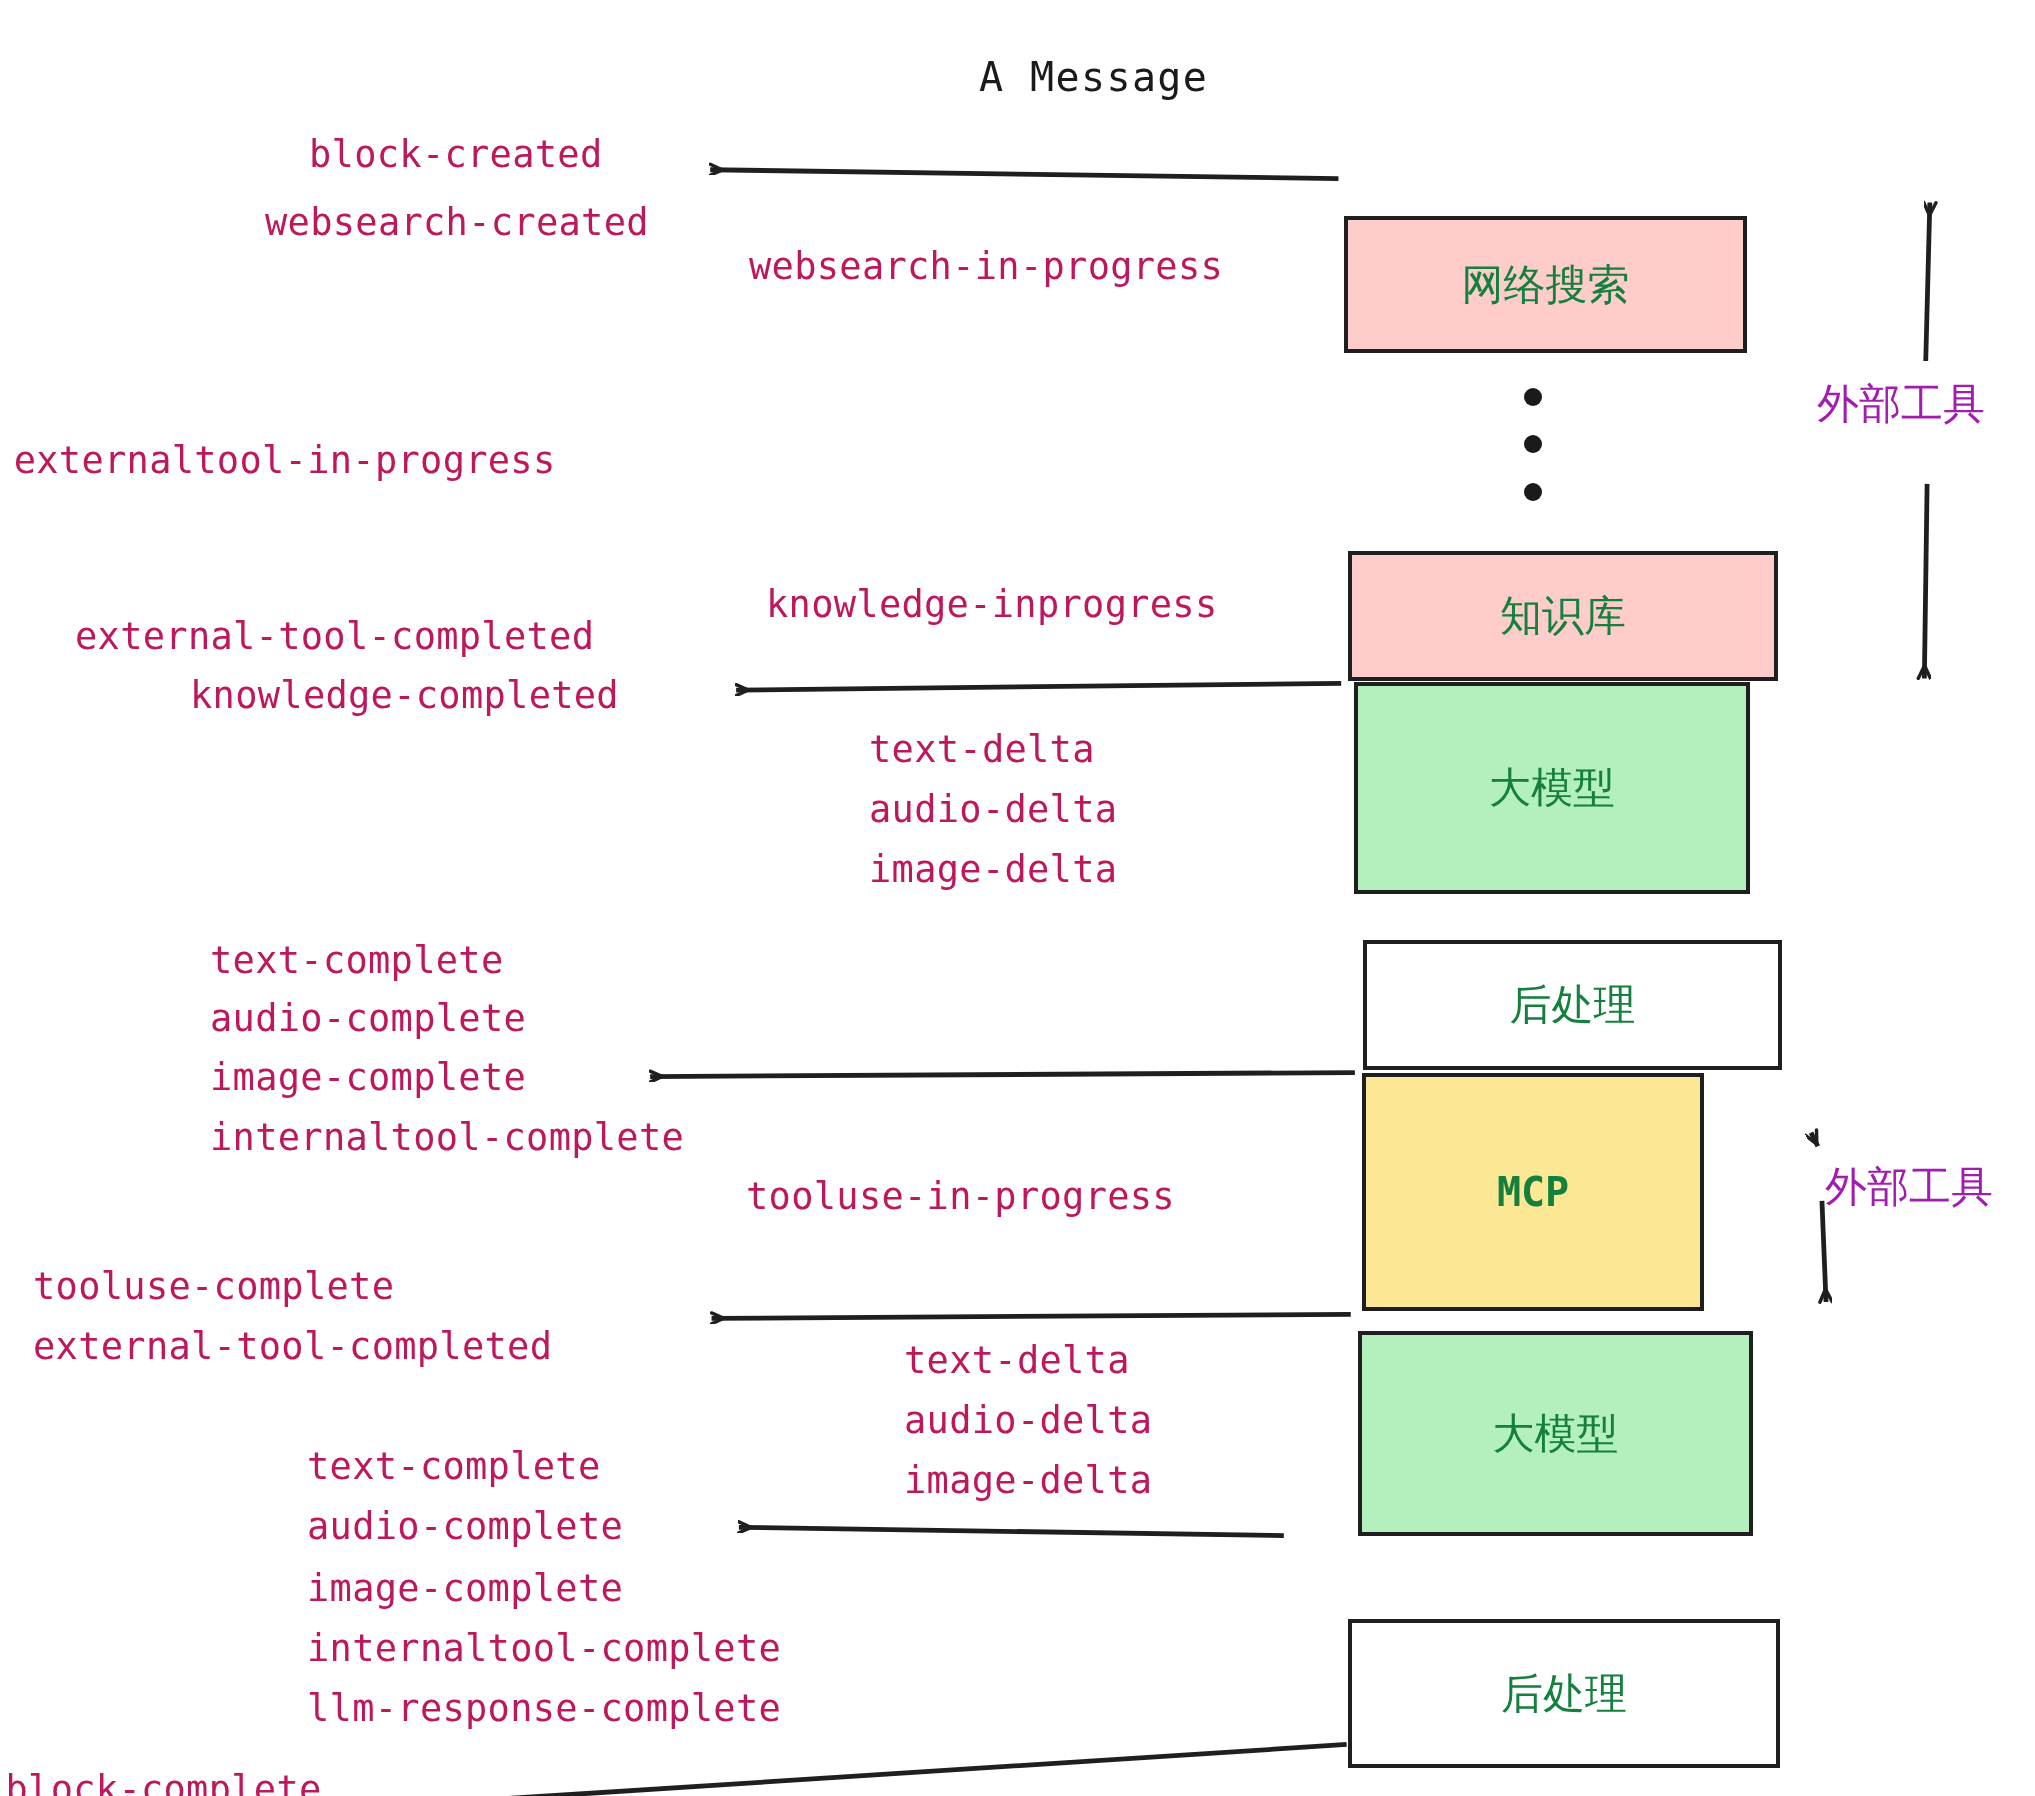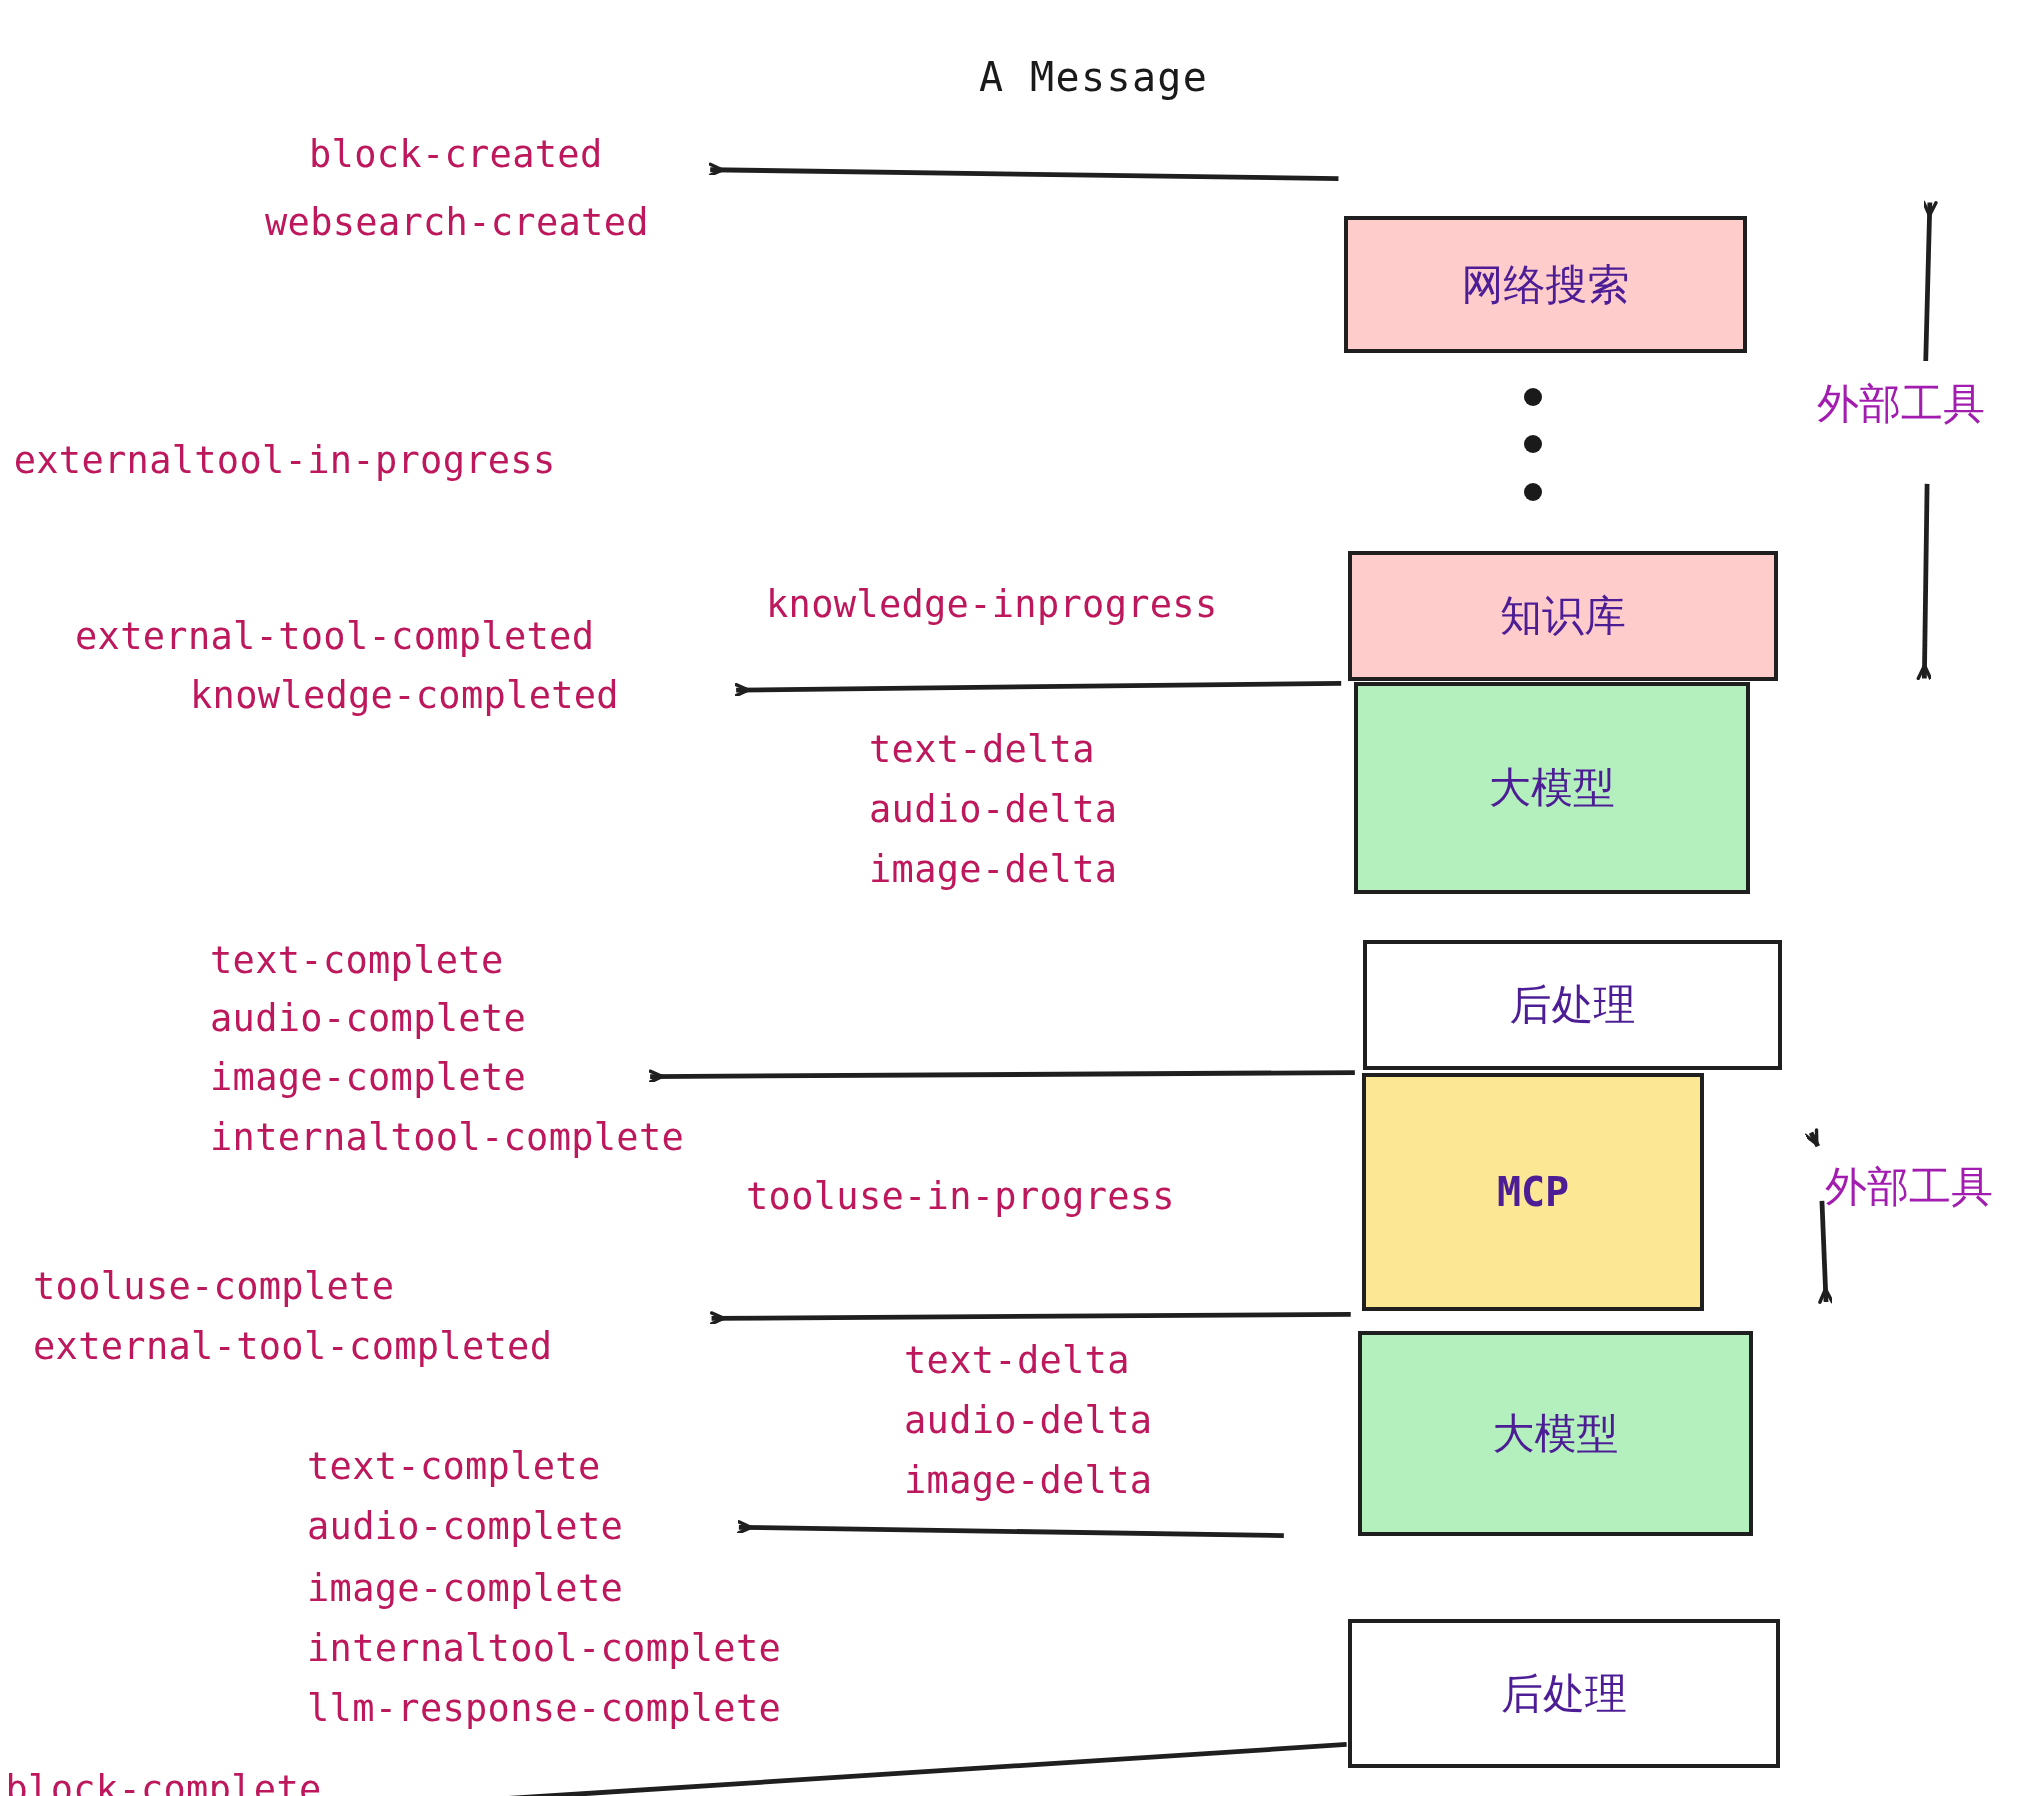--- a/index.html
+++ b/index.html
@@ -37,21 +37,21 @@
   
   .node {
     position: absolute;
     box-sizing: border-box;
     border: 4.1px solid #1f1f1f;
     display: flex;
     align-items: center;
     justify-content: center;
     font-family: "DejaVu Sans", "Liberation Sans", sans-serif;
     font-size: 42px;
-    color: #4c1d95;
+    color: #15803d;
   }
   .node.mono {
     font-family: "DejaVu Sans Mono", "Liberation Mono", monospace;
     font-size: 40px;
     font-weight: bold;
   }
   
   #wires {
     position: absolute;
     left: 0; top: 0;
@@ -78,20 +78,21 @@
 </style>
 </head>
 <body>
 
 <div id="canvas">
 
   <div id="title" style="left:979px; top:13.7px;">A Message</div>
 
   <div class="evt" style="left:309px;  top:96px;">block-created</div>
   <div class="evt" style="left:265px;  top:164px;">websearch-created</div>
+  <div class="evt" style="left:749px; top:208px;">websearch-in-progress</div>
   <div class="evt" style="left:13.7px;   top:402px;">externaltool-in-progress</div>
 
   <div class="evt" style="left:766px; top:546px;">knowledge-inprogress</div>
   <div class="evt" style="left:75px;  top:578px;">external-tool-completed</div>
   <div class="evt" style="left:190px;  top:637px;">knowledge-completed</div>
 
   <div class="evt" style="left:869px; top:691px;">text-delta</div>
   <div class="evt" style="left:869px; top:751px;">audio-delta</div>
   <div class="evt" style="left:869px; top:811px;">image-delta</div>
 

